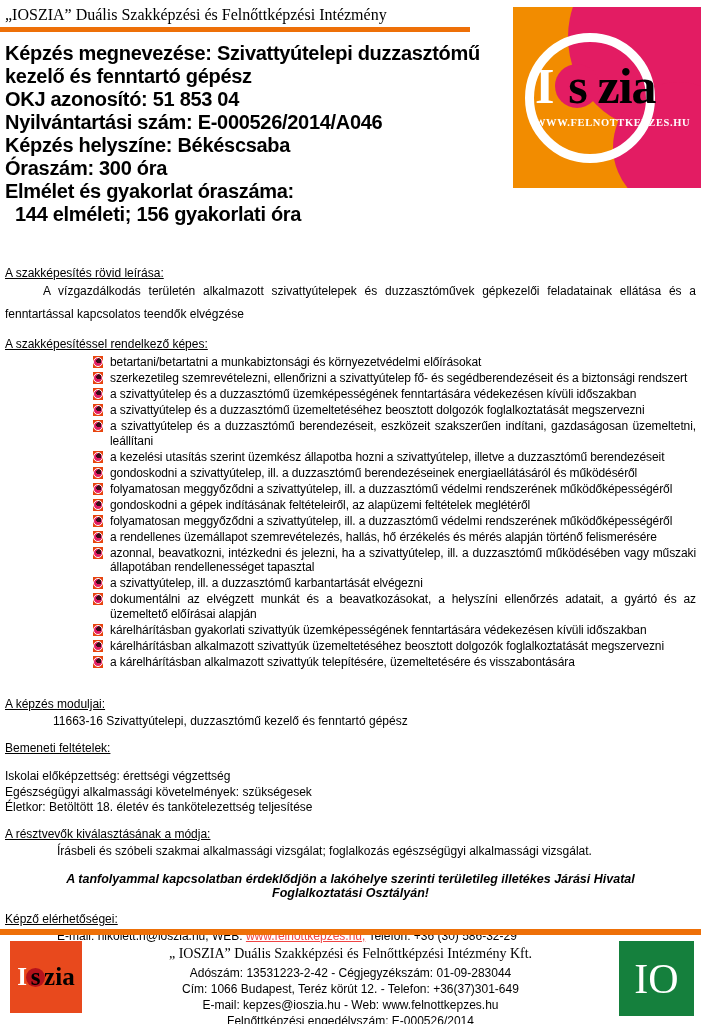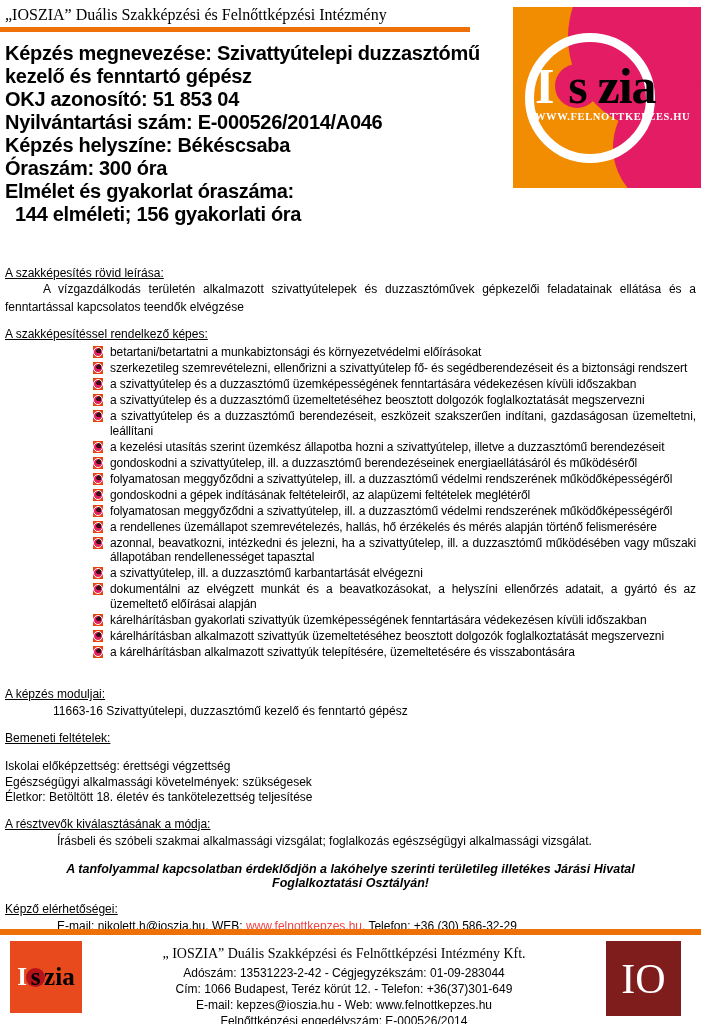--- a/index.html
+++ b/index.html
@@ -14,31 +14,31 @@
   
   .logo{position:absolute;top:7px;right:0;width:188px;height:181px;background:#F28C00;overflow:hidden}
   .logo-blob{position:absolute;background:#E31C63;border-radius:50%}
   .blob1{width:190px;height:190px;left:55px;top:-65px}
   .blob2{width:130px;height:130px;left:100px;top:75px}
   .logo-ring{position:absolute;left:12px;top:26px;width:130px;height:130px;border:9px solid #fff;border-radius:50%;box-sizing:border-box}
   .logo-word{position:absolute;left:22px;top:54px;font-family:"Liberation Serif",serif;font-weight:bold;font-size:50px;line-height:50px;letter-spacing:-1px;display:flex;align-items:center}
   .logo-i{color:#fff}
   .logo-s{display:inline-flex;width:44px;height:44px;border-radius:50%;background:#E31C63;color:#000;align-items:center;justify-content:center;margin:0 -2px 0 2px}
   .logo-zia{color:#000}
-  .logo-url{position:absolute;left:22px;top:104px;color:#fff;font-size:10.5px;font-weight:bold;font-family:"Liberation Serif",serif;letter-spacing:.6px}
+  .logo-url{position:absolute;left:22px;top:110px;color:#fff;font-size:10.5px;font-weight:bold;font-family:"Liberation Serif",serif;letter-spacing:.6px}
 
   
   .course{margin:10px 0 0 5px;width:512px;font-size:20px;font-weight:bold;line-height:23px;letter-spacing:-.3px}
   .course > div:last-child{padding-left:10px}
 
   
   .content{margin:0 5px;font-size:12px}
   .sec-heading{text-decoration:underline}
   .sec-short{margin-top:40px}
-  .para-justify{text-align:justify;text-indent:38px;line-height:18px}
+  .para-justify{text-align:justify;text-indent:38px;line-height:23px}
   .sec-cap{margin-top:11px}
   .cap-list{list-style:none;margin:4px 0 0;padding:0}
   .cap-item{position:relative;margin:0 0 1.5px 88px;padding-left:17px;text-align:justify;line-height:14.5px;letter-spacing:-.1px}
   .bullet-icon{position:absolute;left:0;top:1px;width:10px;height:12px;background:#E8430D}
   .bullet-icon::before{content:"";position:absolute;left:0;top:1px;width:8px;height:8px;border-radius:50%;border:1px solid #fff;background:radial-gradient(circle at 60% 35%,#3a0c18 0 35%,#E31C63 36%)}
   .sec-mod{margin-top:28px}
   .indent48{padding-left:48px;margin-top:3px}
   .sec-entry{margin-top:13px}
   .entry-lines{margin-top:14px}
   .entry-lines div{line-height:15.5px}
@@ -51,21 +51,21 @@
   
   .orange-bar{position:absolute;left:0;top:929px;width:701px;height:6px;background:#EE7008}
   .footer{position:absolute;left:0;top:941px;width:701px;display:flex;align-items:flex-start}
   .footer-left-logo{margin-left:10px;width:72px;height:72px;background:#E8491D;display:flex;align-items:center;justify-content:center;font-family:"Liberation Serif",serif;font-weight:bold;font-size:25px}
   .fl-i{color:#fff}
   .fl-s{display:inline-flex;width:19px;height:19px;border-radius:50%;background:#B5121B;color:#000;align-items:center;justify-content:center;margin:0 -1px}
   .fl-zia{color:#000}
   .footer-center{flex:1;text-align:center;padding-top:5px}
   .footer-company{font-family:"Liberation Serif",serif;font-size:14px;margin-bottom:3px}
   .footer-line{font-size:12px;line-height:16px}
-  .footer-right-logo{margin-right:20px;width:75px;height:75px;background:#7f1d1d;color:#fff;display:flex;align-items:center;justify-content:center;font-family:"Liberation Serif",serif;font-size:42px}
+  .footer-right-logo{margin-right:7px;width:75px;height:75px;background:#15803d;color:#fff;display:flex;align-items:center;justify-content:center;font-family:"Liberation Serif",serif;font-size:42px}
 </style>
 </head>
 <body>
 
 <header>
   <div class="header-title">„IOSZIA” Duális Szakképzési és Felnőttképzési Intézmény</div>
   <div class="header-rule"></div>
 </header>
 
 <div class="logo">

